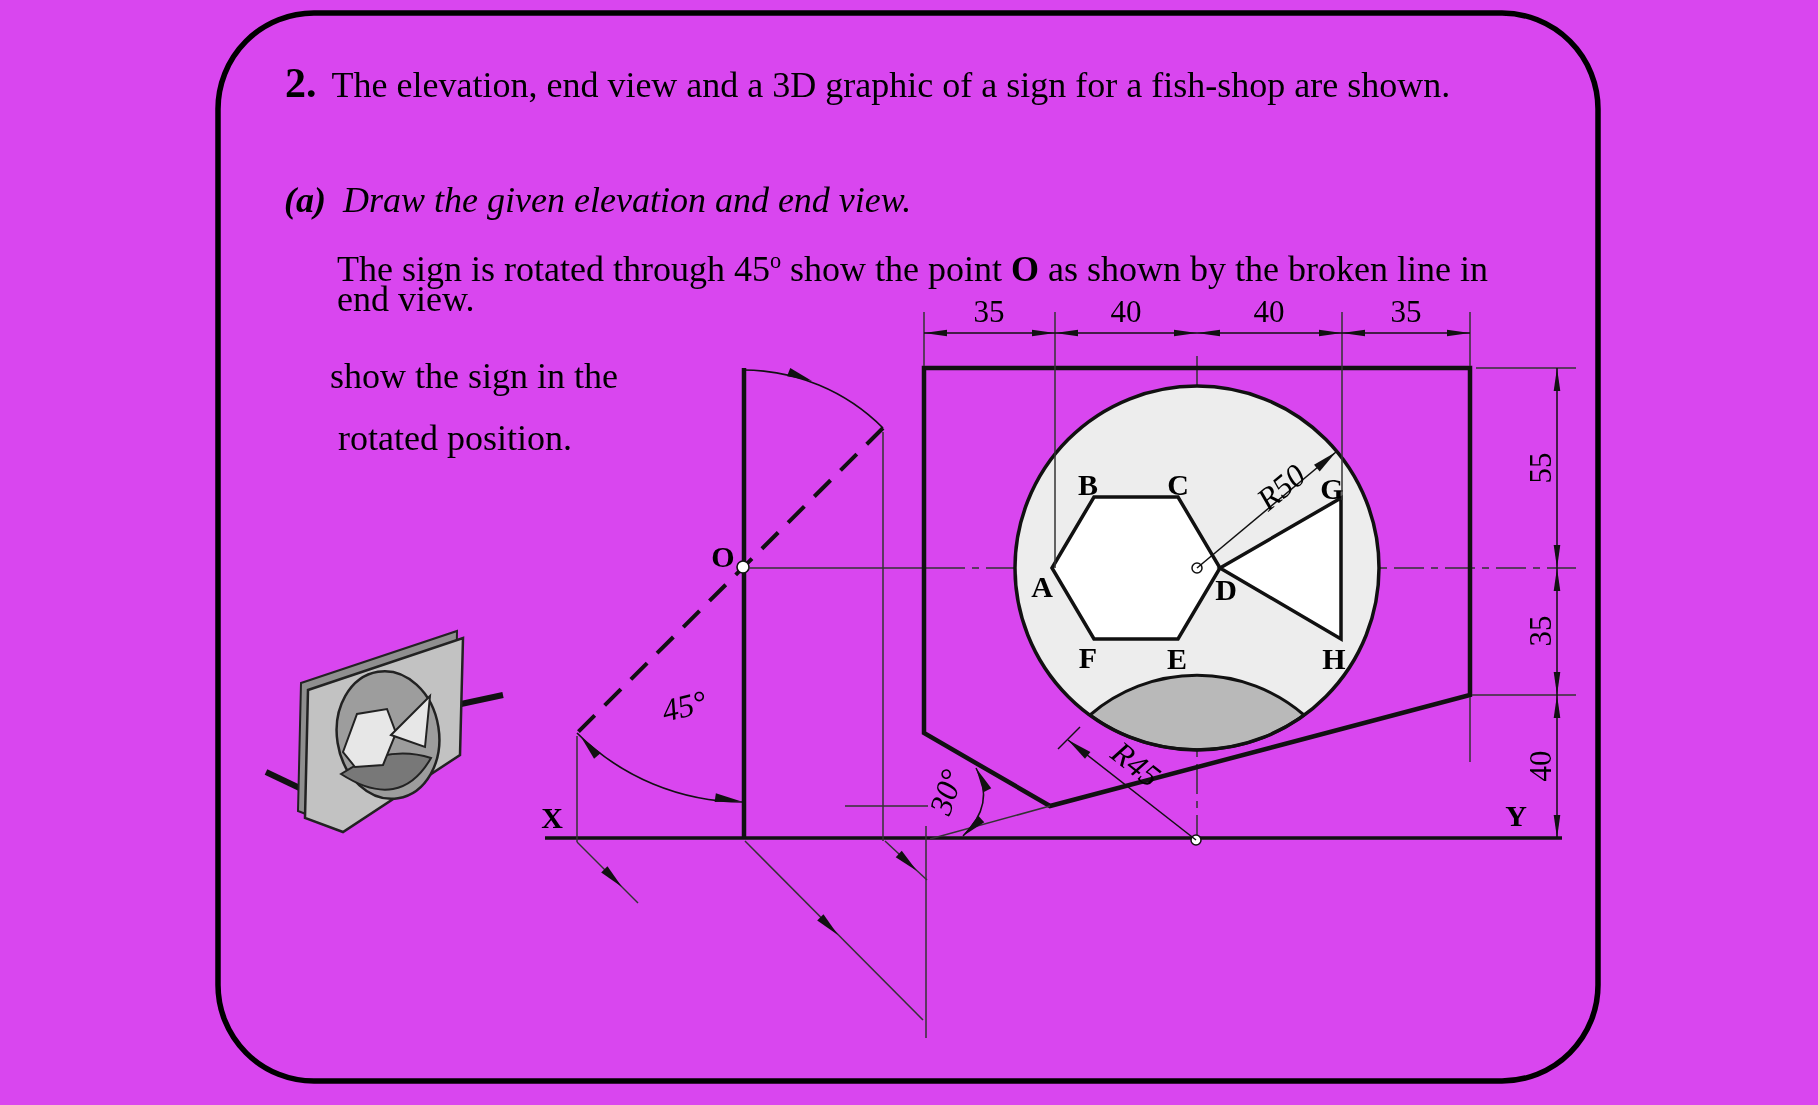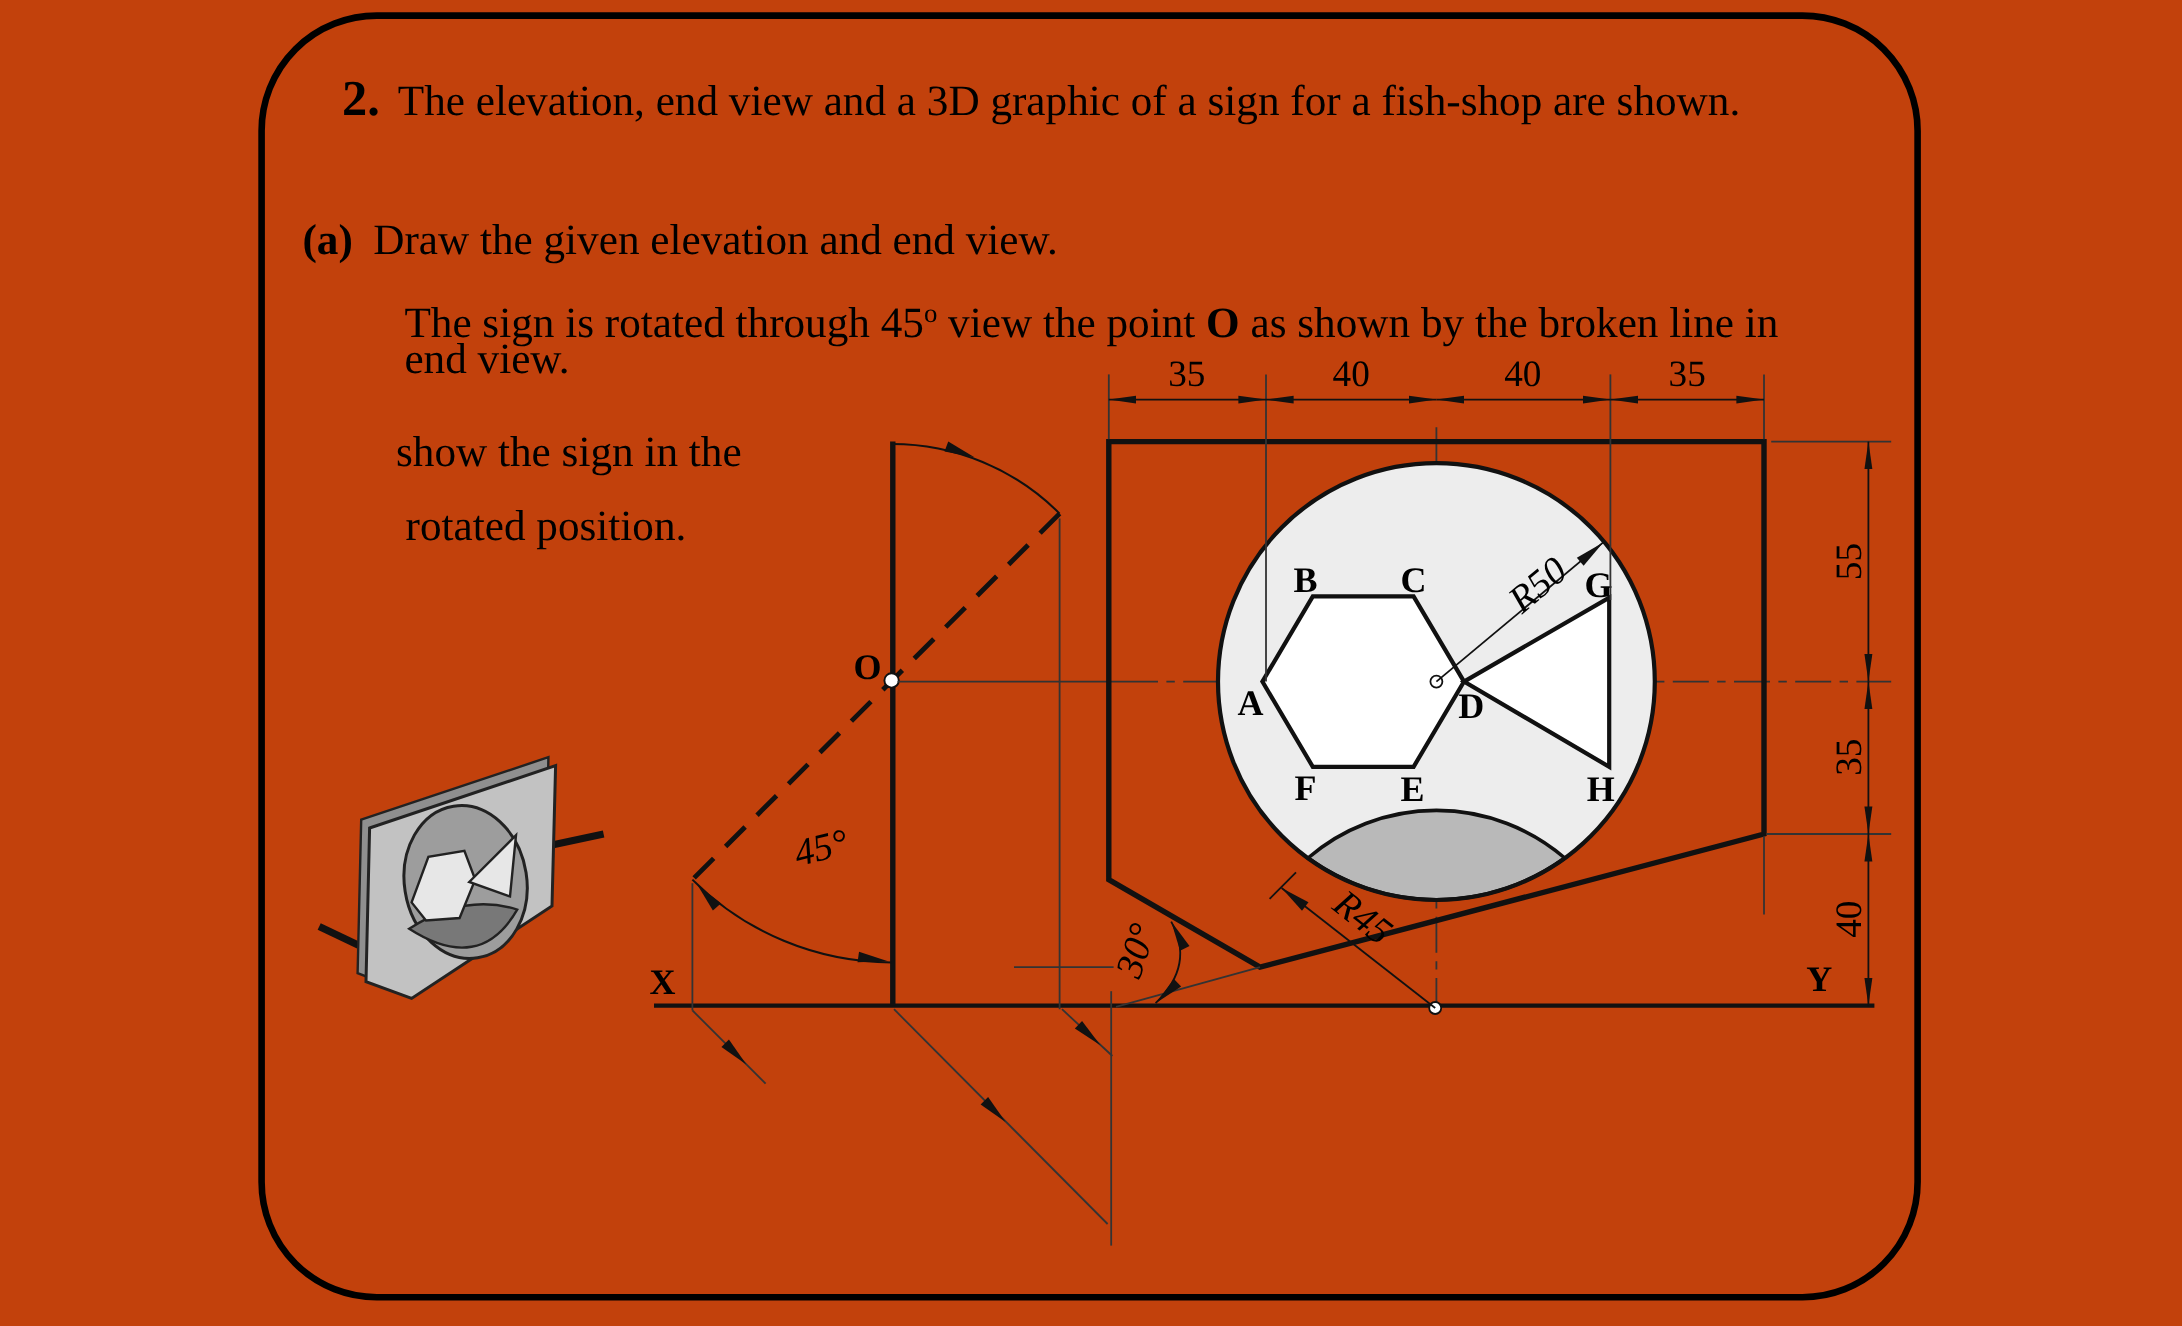--- a/index.html
+++ b/index.html
@@ -1,39 +1,39 @@
 <!DOCTYPE html>
 <html><head>
 <meta charset="utf-8">
 <style>
   html,body{margin:0;padding:0;background:#ffffff;}
-  #page{position:relative;width:1818px;height:1105px;background:#c2410c;overflow:hidden;
+  #page{position:relative;width:1818px;height:1105px;background:#d946ef;overflow:hidden;
         font-family:"Liberation Serif",serif;color:#000;}
   .txt{position:absolute;font-size:36px;line-height:40px;white-space:nowrap;}
   .qnum{font-weight:bold;font-size:42px;}
   .ablab{font-weight:bold;}
   b{font-weight:bold;}
   sup{font-size:0.62em;}
   svg text{font-family:"Liberation Serif",serif;fill:#000;}
   .dimtxt{font-size:31px;}
   .ptlbl{font-size:30px;font-weight:bold;}
   .itlbl{font-size:32px;font-style:italic;}
   .xylbl{font-size:30px;font-weight:bold;}
 </style>
 </head>
 <body>
 
 <div id="page">
 
   <div class="txt" style="left:285px;top:63px;"><span class="qnum">2.</span><span style="margin-left:15px;">The elevation, end view and a 3D graphic of a sign for a fish-shop are shown.</span></div>
 
 
-  <div class="txt" style="left:252px;top:180px;"><span class="ablab">(a)</span><span style="margin-left:17px;">Draw the given elevation and end view.</span></div>
+  <div class="txt" style="left:284px;top:180px;font-style:italic;"><span class="ablab">(a)</span><span style="margin-left:17px;">Draw the given elevation and end view.</span></div>
 
-  <div class="txt" style="left:337px;top:241px;"><span>The sign is rotated through 45</span><sup>o</sup><span> view the point </span><b>O</b><span> as shown by the broken line in</span></div>
+  <div class="txt" style="left:337px;top:241px;"><span>The sign is rotated through 45</span><sup>o</sup><span> show the point </span><b>O</b><span> as shown by the broken line in</span></div>
   <div class="txt" style="left:337px;top:279px;">end view.</div>
 
   <div class="txt" style="left:330px;top:356px;">show the sign in the</div>
   <div class="txt" style="left:338px;top:418px;">rotated position.</div>
 
   <svg width="1818" height="1105" viewBox="0 0 1818 1105" style="position:absolute;left:0;top:0;">
     <defs>
       <marker id="ae" viewBox="0 0 24 8" refX="23" refY="4" markerWidth="24" markerHeight="8" orient="auto-start-reverse" markerUnits="userSpaceOnUse">
         <path d="M0,0.7 L23,4 L0,7.3 z" fill="#111"></path>
       </marker>

